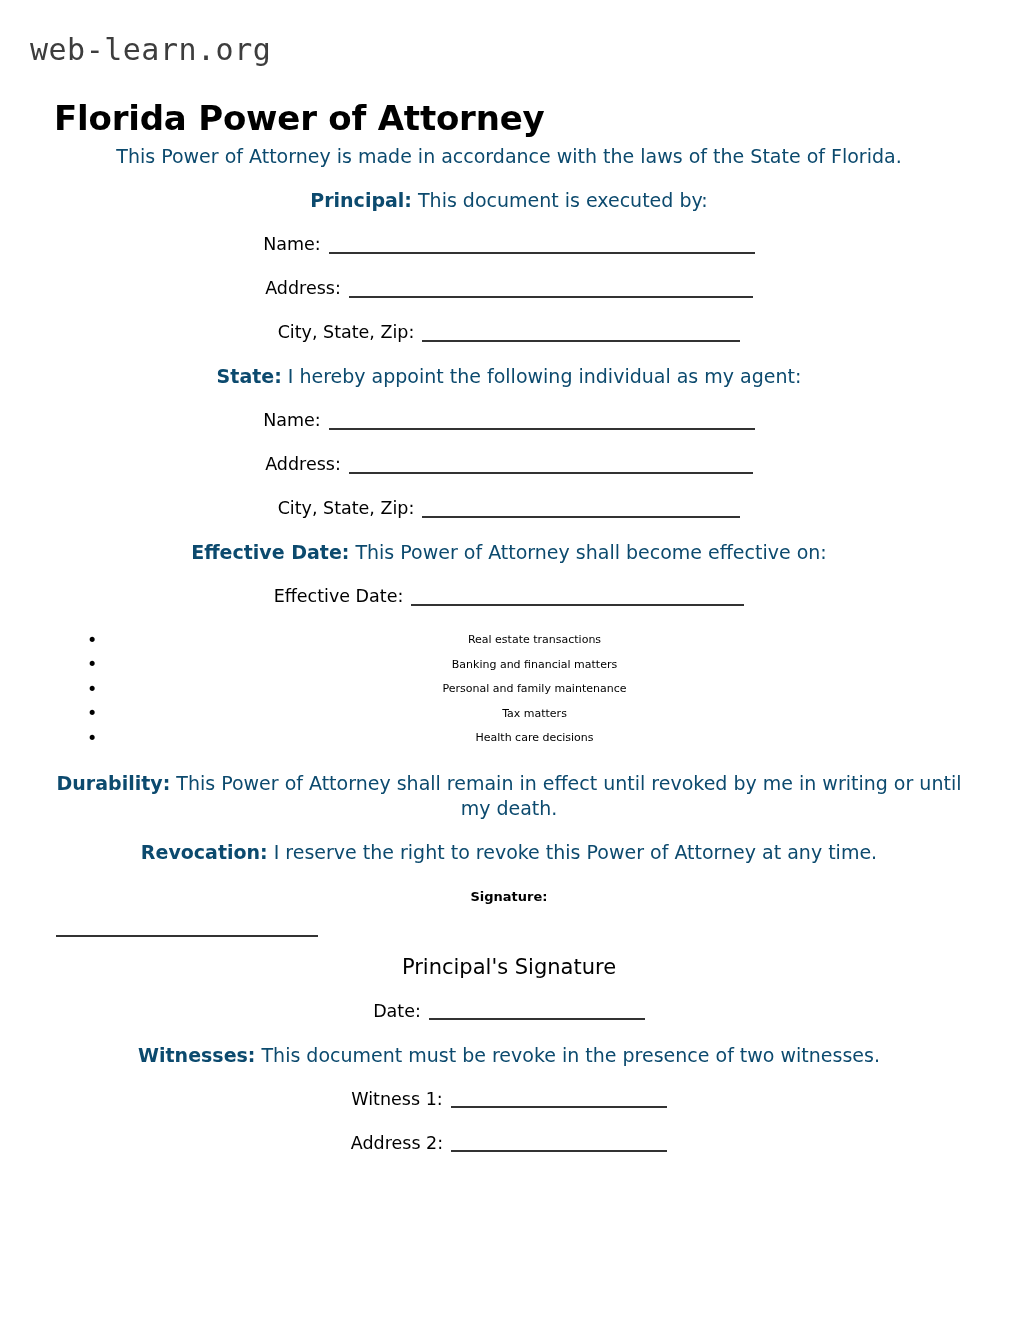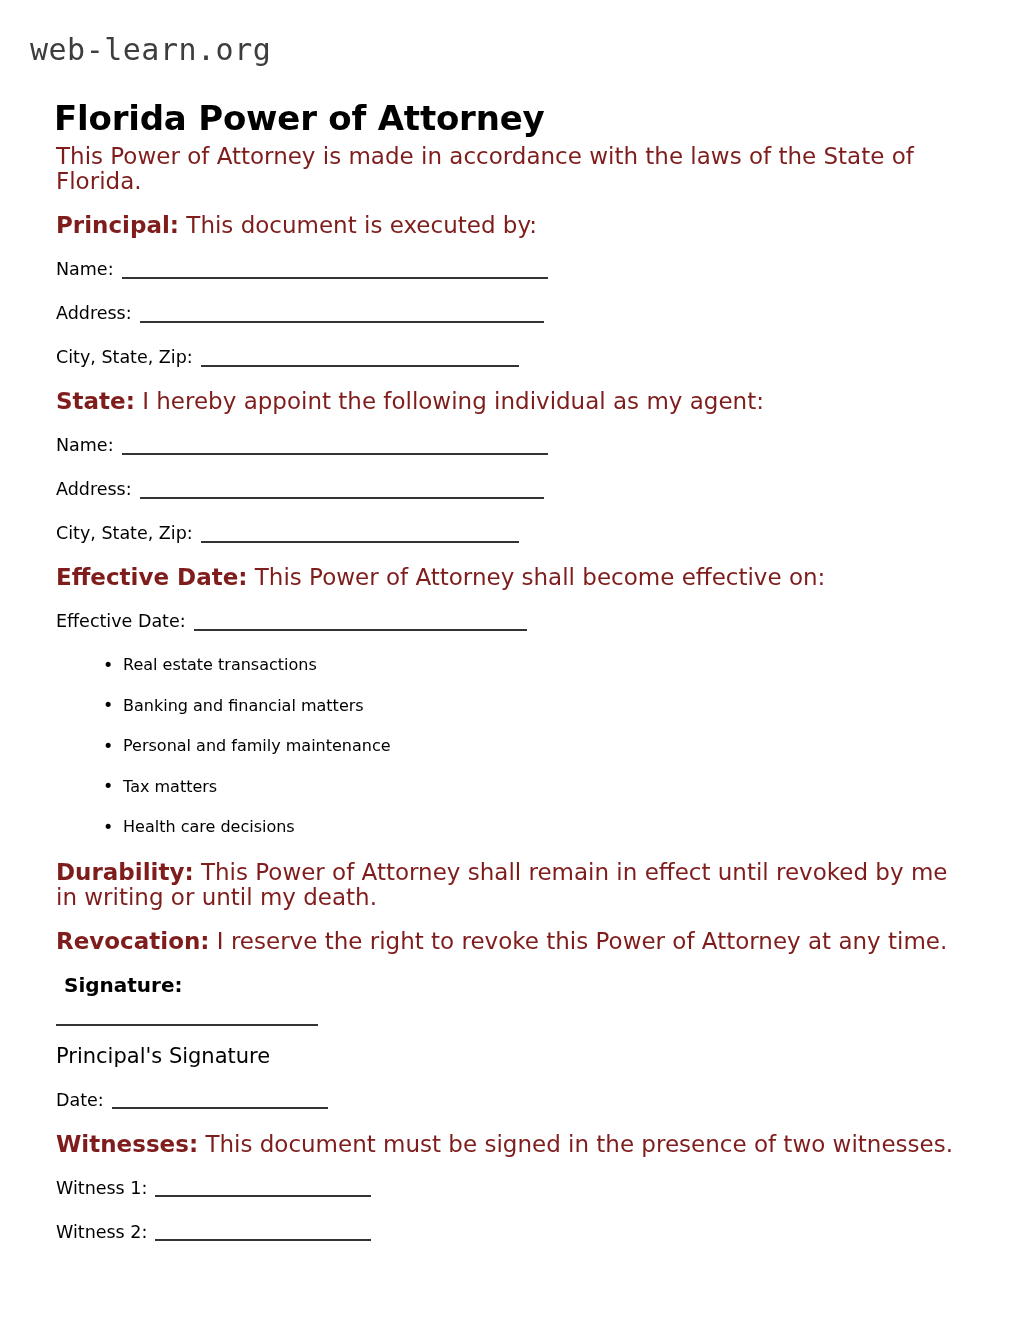--- a/index.html
+++ b/index.html
@@ -13,20 +13,21 @@
     font-family: "DejaVu Sans", sans-serif;
     color: #000000;
     overflow: hidden;
   }
   .page {
     position: relative;
     width: 1025px;
     height: 1327px;
     background: #ffffff;
     box-sizing: border-box;
+    text-align: center;
   }
   
   .watermark {
     position: absolute;
     left: 30px;
     top: 33px;
     font-family: "DejaVu Sans Mono", monospace;
     font-size: 30px;
     line-height: 34px;
     letter-spacing: 0.5px;
@@ -44,24 +45,24 @@
     white-space: nowrap;
   }
   
   .content {
     position: absolute;
     left: 56px;
     top: 144px;
     width: 906px;
   }
   .para {
-    font-size: 23px;
+    font-size: 19px;
     line-height: 25px;
     margin: 0 0 19px 0;
-    color: #7f1d1d;
+    color: #0c4a6e;
   }
   .para b {
     font-weight: bold;
   }
   
   .field {
     font-size: 17.5px;
     line-height: 25px;
     margin: 0 0 19px 0;
     white-space: nowrap;
@@ -92,40 +93,40 @@
     margin: 26px 0 18px 0;
   }
   
   ul.scope-list {
     list-style: none;
     margin: 0 0 20px 0;
     padding: 0;
   }
   ul.scope-list li {
     position: relative;
-    font-size: 16px;
+    font-size: 11px;
     line-height: 24.5px;
     padding-left: 51px;
-    margin: 16px;
+    margin: 0;
   }
   ul.scope-list li::before {
     content: "\2022";
     position: absolute;
     left: 31px;
     top: -0.5px;
     font-size: 17.5px;
     line-height: 24.5px;
   }
   .caption {
     font-size: 21px;
     line-height: 25px;
     margin: 0 0 19px 0;
   }
   .sig-head {
-    font-size: 20px;
+    font-size: 13px;
     line-height: 25px;
     font-weight: bold;
     margin: 8px;
   }
 </style>
 </head>
 <body>
 
 <div class="page">
 
@@ -170,20 +171,20 @@
     <p class="para"><b>Revocation:</b><span> I reserve the right to revoke this Power of Attorney at any time.</span></p>
 
     <p class="sig-head">Signature:</p>
 
     <div class="sig-rule"></div>
 
     <p class="caption">Principal's Signature</p>
 
     <div class="field"><span class="flabel">Date:</span><span class="rule w-date"></span></div>
 
-    <p class="para"><b>Witnesses:</b><span> This document must be signed in the presence of two witnesses.</span></p>
+    <p class="para"><b>Witnesses:</b><span> This document must be revoke in the presence of two witnesses.</span></p>
 
     <div class="field"><span class="flabel">Witness 1:</span><span class="rule w-witness"></span></div>
 
-    <div class="field"><span class="flabel">Witness 2:</span><span class="rule w-witness"></span></div>
+    <div class="field"><span class="flabel">Address 2:</span><span class="rule w-witness"></span></div>
 
   </div>
 </div>
 
 </body></html>

